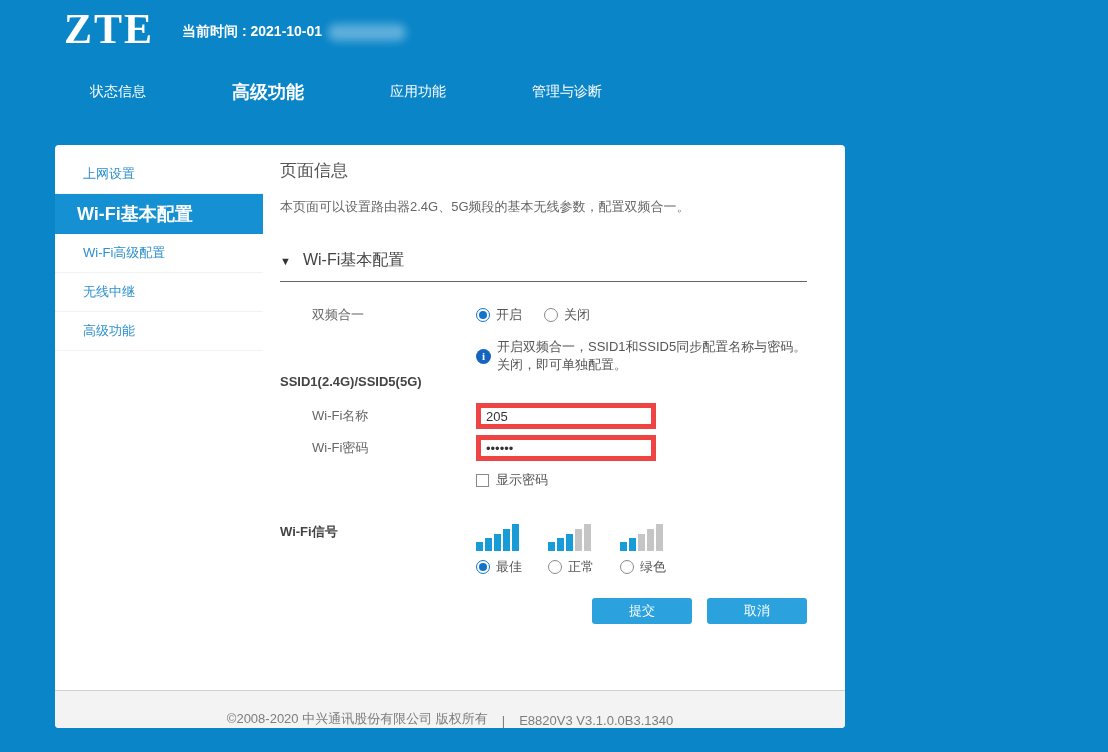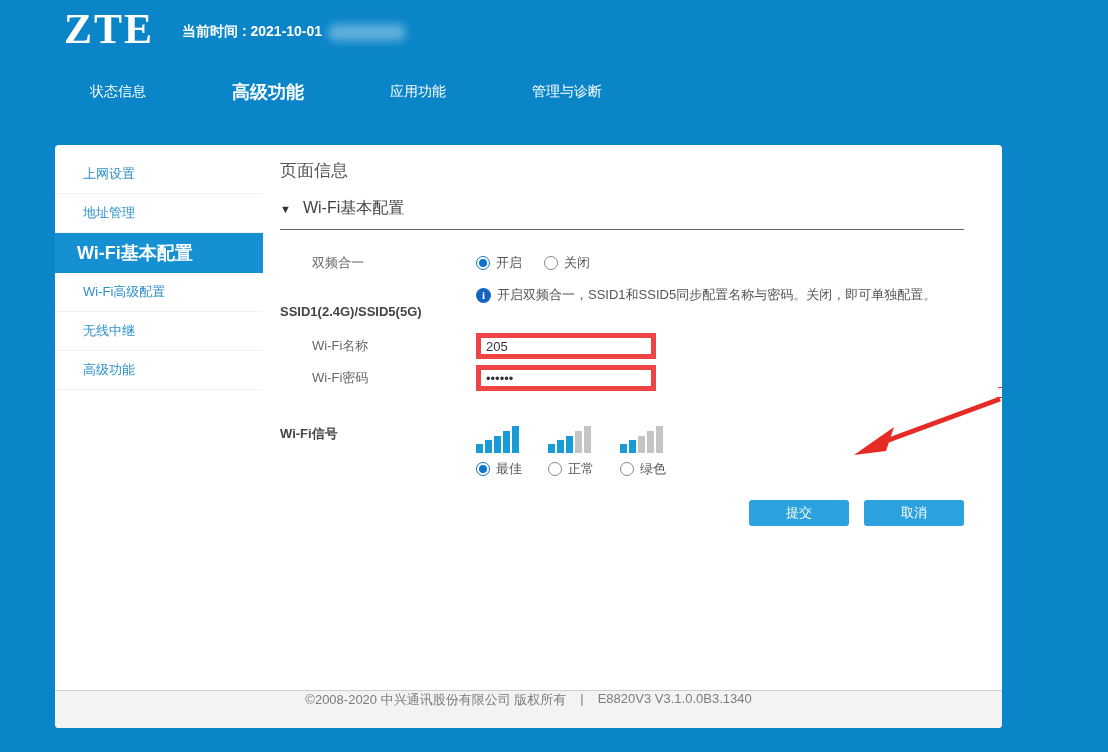--- a/index.html
+++ b/index.html
@@ -34,21 +34,21 @@
   }
   .username, .logout { font-size:14px; font-weight:bold; }
   .logout { cursor:pointer; }
   
   .nav { height:56px; display:flex; align-items:center; padding-left:90px; gap:86px; }
   .nav-tab { color:#fff; font-size:14px; cursor:pointer; }
   .nav-tab.active { font-size:18px; font-weight:bold; }
   
   .card {
     position:relative;
-    margin:25px 0 0 55px; width:947px; height:583px;
+    margin:25px 0 0 55px; width:790px; height:583px;
     background:#fff; border-radius:4px;
     display:flex; flex-direction:column; overflow:hidden;
   }
   .card-body { flex:1; display:flex; }
   
   .sidebar { width:208px; padding-top:10px; }
   .side-item {
     height:39px; display:flex; align-items:center; padding-left:28px;
     font-size:13px; color:#2b8fce; cursor:pointer;
     border-bottom:1px solid #f2f2f2;
@@ -116,21 +116,21 @@
   }
   
   .annotation {
     position:absolute; left:733px; top:238px; color:#e62b26;
     font-size:16px; white-space:nowrap;
   }
   .arrow-svg { position:absolute; left:585px; top:250px; pointer-events:none; }
   
   .footer {
     height:38px; background:#f3f3f3; border-top:1px solid #cfcfcf;
-    display:flex; align-items:flex-start; justify-content:center; gap:14px;
+    display:flex; align-items:flex-end; justify-content:center; gap:14px;
     font-size:13px; color:#7d7d7d;
   }
 </style>
 </head>
 <body>
 
 <div class="header">
   <div class="logo">ZTE</div>
   <div class="time">
     <span>当前时间 : 2021-10-01</span>
@@ -143,29 +143,29 @@
   <div class="nav-tab active">高级功能</div>
   <div class="nav-tab">应用功能</div>
   <div class="nav-tab">管理与诊断</div>
 </div>
 
 <div class="card">
   <div class="card-body">
 
     <div class="sidebar">
       <div class="side-item">上网设置</div>
-      <div class="side-item">地址管理</div>
       <div class="side-item active">Wi-Fi基本配置</div>
       <div class="side-item">Wi-Fi高级配置</div>
       <div class="side-item">无线中继</div>
       <div class="side-item">高级功能</div>
     </div>
 
     <div class="main">
       <h2 class="page-title">页面信息</h2>
+      <div class="page-desc">本页面可以设置路由器2.4G、5G频段的基本无线参数，配置双频合一。</div>
 
       <div class="section-head">
         <span class="tri">▼</span>
         <span>Wi-Fi基本配置</span>
       </div>
 
       <div class="form">
 
         <div class="frow">
           <div class="flabel">双频合一</div>
@@ -191,20 +191,24 @@
         <div class="frow input-row">
           <div class="flabel">Wi-Fi名称</div>
           <input class="text-input" type="text" value="205" style="">
         </div>
 
         <div class="frow input-row">
           <div class="flabel">Wi-Fi密码</div>
           <input class="text-input" type="text" value="••••••" style="">
         </div>
 
+        <div class="showpwd-row">
+          <span class="checkbox"></span>
+          <span>显示密码</span>
+        </div>
 
         <div class="signal-row">
           <div class="flabel flabel-bold" style="padding-left:0;">Wi-Fi信号</div>
           <div class="signal-opts">
 
             <div class="signal-opt">
               <div class="bars">
                   <div class="bar on" style="height: 9px;"></div>
                   <div class="bar on" style="height: 13px;"></div>
                   <div class="bar on" style="height: 17px;"></div>

